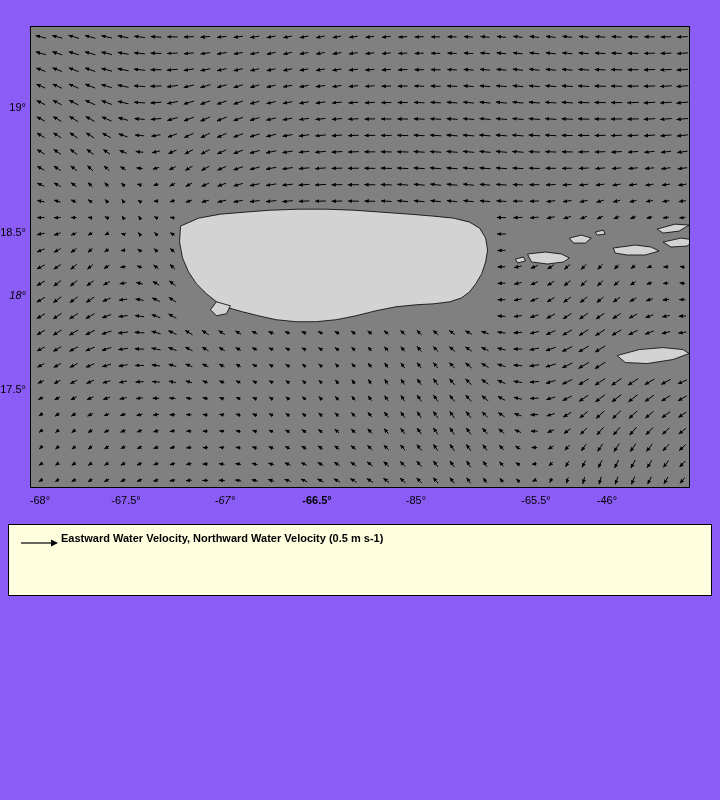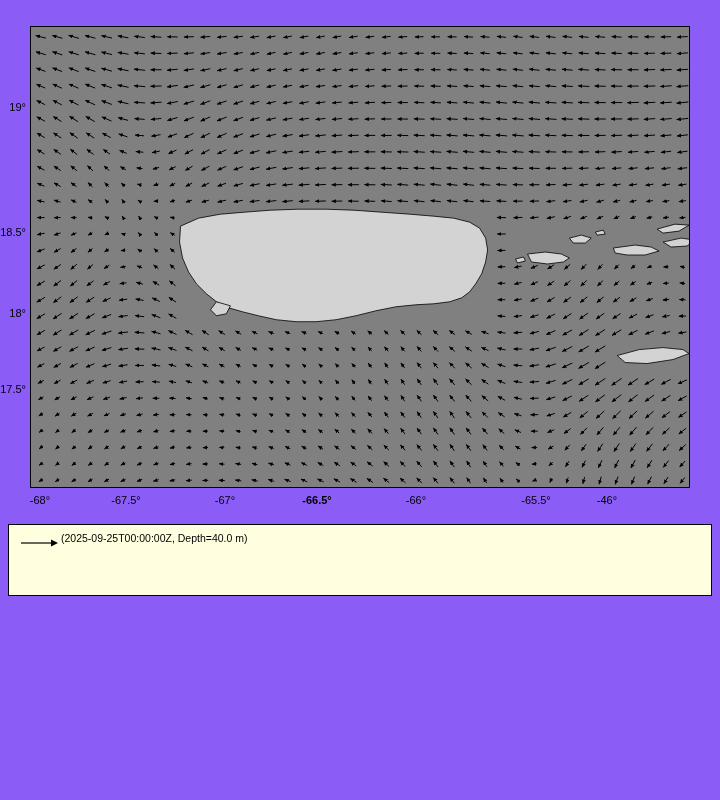--- a/index.html
+++ b/index.html
@@ -1093,34 +1093,34 @@
           <line x1="605.5" y1="451.5" x2="602.3" y2="459.3"></line>
           <line x1="622.3" y1="451.7" x2="618.5" y2="459.1"></line>
           <line x1="639.0" y1="452.0" x2="634.8" y2="458.8"></line>
           <line x1="655.8" y1="452.5" x2="651.0" y2="458.3"></line>
         </g>
     </svg>
   </div>
 
   <div class="axis-label y-label" style="top:101px;">19°</div>
   <div class="axis-label y-label" style="top:190px;margin-top:36px;">18.5°</div>
-  <div class="axis-label y-label" style="top:307px;">18°</div>
+  <div class="axis-label y-label" style="top:289px;font-style:italic;">18°</div>
   <div class="axis-label y-label" style="top:383px;">17.5°</div>
 
   <div class="axis-label x-label" style="left:10px;width:60px;">-68°</div>
   <div class="axis-label x-label" style="left:96px;width:60px;">-67.5°</div>
-  <div class="axis-label x-label" style="left:195px;width:60px;">-67°</div>
+  <div class="axis-label x-label" style="left:195px;width:60px;font-style:italic;">-67°</div>
   <div class="axis-label x-label" style="left:287px;width:60px;font-weight:bold;">-66.5°</div>
-  <div class="axis-label x-label" style="left:386px;width:60px;">-66°</div>
+  <div class="axis-label x-label" style="left:386px;width:60px;">-85°</div>
   <div class="axis-label x-label" style="left:506px;width:60px;">-65.5°</div>
   <div class="axis-label x-label" style="left:577px;width:60px;">-46°</div>
 
   <div id="legend">
     <svg id="legend-arrow" viewBox="0 0 40 12">
       <line x1="2" y1="6" x2="32" y2="6" stroke="#000000" stroke-width="1.2"></line>
       <path d="M32,2.4 L39,6 L32,9.6 z" fill="#000000"></path>
     </svg>
     <div id="legend-text">
-      <div class="legend-sub">(2025-09-25T00:00:00Z, Depth=40.0 m)</div>
+      <div id="legend-title">Eastward Water Velocity, Northward Water Velocity (0.5 m s-1)</div>
     </div>
   </div>
 
 </div>
 
 </body></html>

